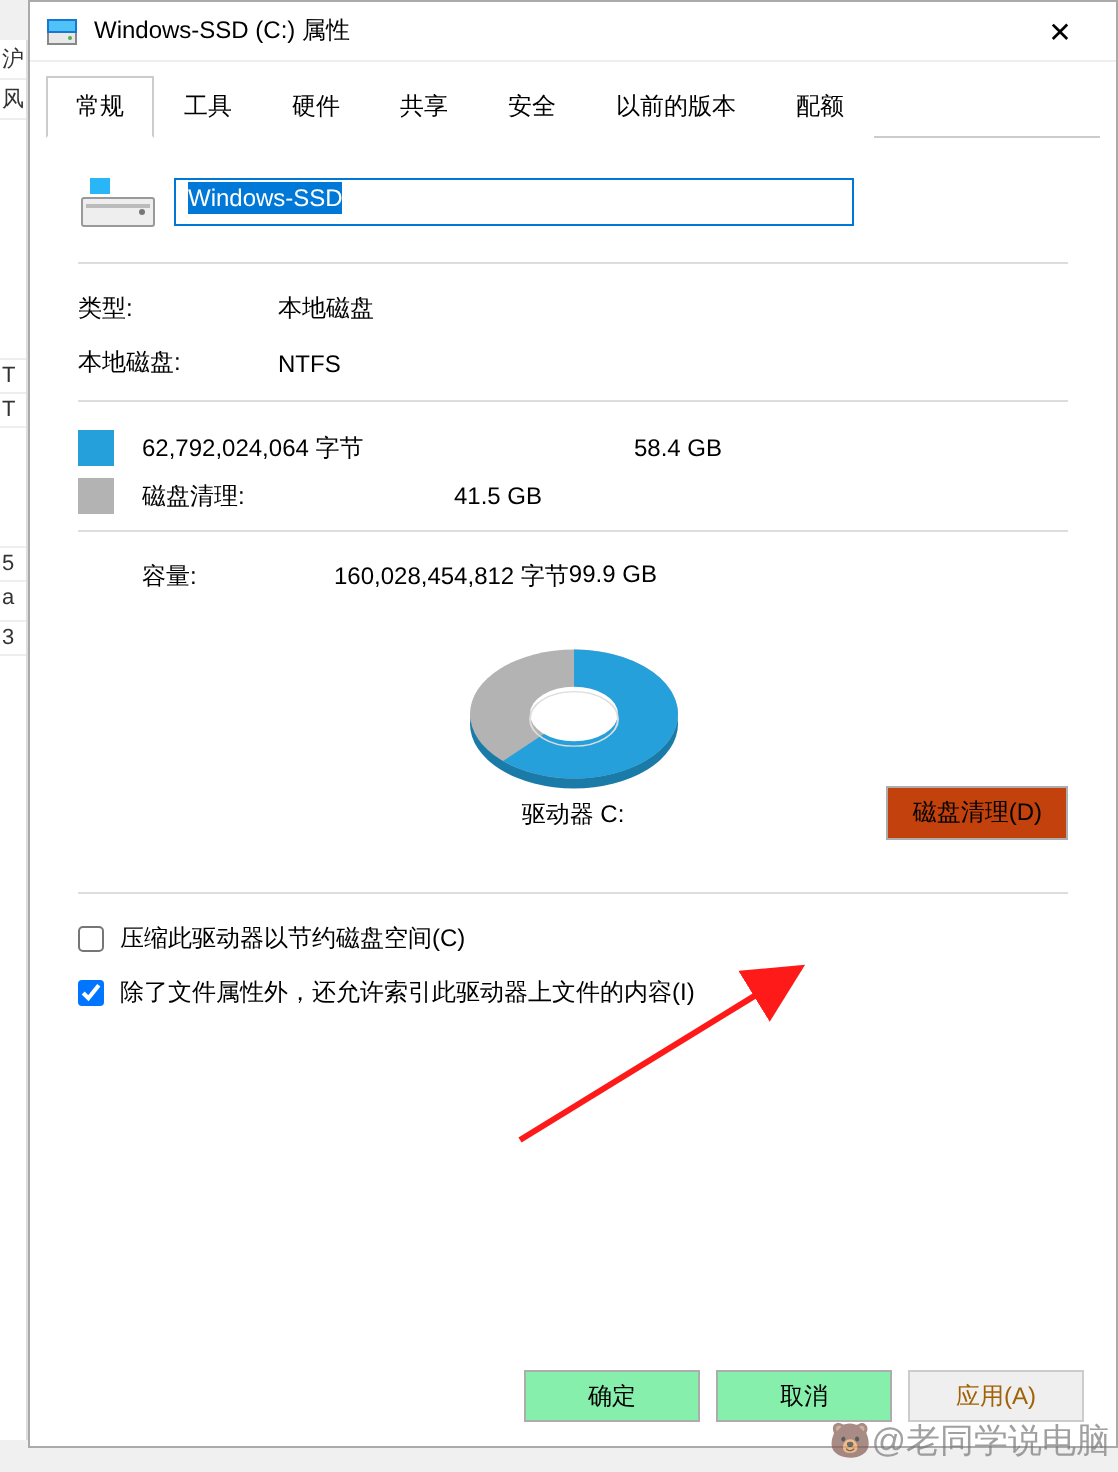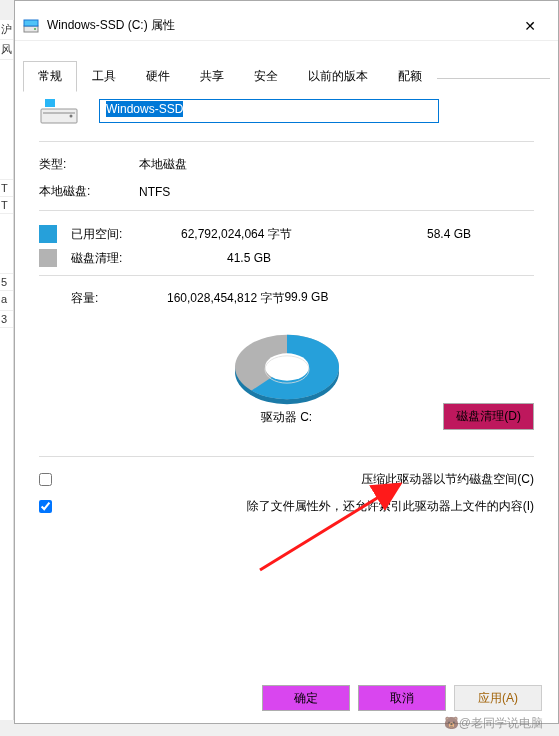--- a/index.html
+++ b/index.html
@@ -1,26 +1,26 @@
 <!DOCTYPE html>
 <html><head>
 <meta charset="utf-8">
 <style>
 * { box-sizing: border-box; margin: 0; padding: 0; font-family: "Microsoft YaHei", "Segoe UI", sans-serif; font-size: 12px; }
 body { background: #f0f0f0; width: 559px; height: 736px; position: relative; overflow: hidden; }
 .window { position: absolute; left: 14px; top: 0; width: 545px; height: 724px; background: #fff; border: 1px solid #aaa; }
-.titlebar { height: 30px; display: flex; align-items: center; padding: 0 8px; border-bottom: 1px solid #eee; margin-top: 10px; }
+.titlebar { height: 30px; display: flex; align-items: center; padding: 0 8px; border-bottom: 1px solid #eee; }
 .titlebar .icon { width: 16px; height: 16px; margin-right: 8px; }
 .titlebar .title { flex: 1; font-size: 12px; }
 .titlebar .close { width: 40px; height: 30px; display: flex; align-items: center; justify-content: center; cursor: pointer; font-size: 14px; }
 .tabs { display: flex; border-bottom: 1px solid #ccc; margin: 6px 8px 0 8px; }
-.tab { padding: 6px 14px; border: 1px solid transparent; border-bottom: none; cursor: pointer; position: relative; top: 14px; background: #fff; }
+.tab { padding: 6px 14px; border: 1px solid transparent; border-bottom: none; cursor: pointer; position: relative; top: 1px; background: #fff; }
 .tab.active { border-color: #ccc; border-bottom: 1px solid #fff; }
 .content { padding: 16px 24px; }
-.drive-header { display: flex; align-items: center; gap: 20px; margin-bottom: 14px; }
+.drive-header { display: flex; align-items: center; gap: 8px; margin-bottom: 14px; }
 .drive-icon { width: 40px; height: 32px; }
 .name-input { width: 340px; height: 24px; border: 1px solid #0078d7; padding: 2px 6px; font-size: 12px; }
 .name-input::selection { background: #0078d7; color: #fff; }
 .sel { background: #0078d7; color: #fff; padding: 1px 0; }
 hr { border: none; border-top: 1px solid #ddd; margin: 8px 0 14px 0; }
 .row { display: flex; margin-bottom: 10px; align-items: center; }
 .lbl { width: 100px; }
 .val { flex: 1; }
 .swatch { width: 18px; height: 18px; margin-right: 14px; }
 .blue { background: #26a0da; }
@@ -28,28 +28,28 @@
 .space-row { display: flex; align-items: center; margin-bottom: 6px; }
 .space-row .lbl2 { width: 110px; }
 .space-row .bytes { width: 200px; text-align: left; }
 .space-row .gb { width: 90px; text-align: right; }
 .cap-row { display: flex; align-items: flex-start; margin: 12px 0; }
 .cap-row .lbl2 { width: 128px; padding-left: 32px; }
 .chart-area { display: flex; flex-direction: column; align-items: center; margin-top: 10px; position: relative; }
 .pie-wrap { position: relative; width: 130px; height: 90px; }
 .drv-row { display: flex; align-items: center; justify-content: center; position: relative; width: 100%; }
 .drv-label { }
-.cleanup-btn { position: absolute; right: 0; top: -6px; padding: 4px 12px; background: #be185d; border: 1px solid #adadad; cursor: pointer; }
-.chk-row { display: flex; align-items: center; margin: 10px 0; gap: 8px; justify-content: space-between; }
+.cleanup-btn { position: absolute; right: 0; top: -6px; padding: 4px 12px; background: #c2410c; border: 1px solid #adadad; cursor: pointer; }
+.chk-row { display: flex; align-items: center; margin: 10px 0; gap: 8px; }
 .chk { width: 13px; height: 13px; }
 .buttons { position: absolute; bottom: 12px; right: 16px; display: flex; gap: 8px; }
-.btn { width: 88px; height: 26px; background: #d946ef; border: 1px solid #adadad; cursor: pointer; }
+.btn { width: 88px; height: 26px; background: #86efac; border: 1px solid #adadad; cursor: pointer; }
 .btn:disabled { color: #a16207; background: #efefef; border-color: #ccc; }
 .annot-arrow { position: absolute; pointer-events: none; }
-.watermark { position: absolute; bottom: 4px; right: 16px; color: rgba(120,120,120,0.7); font-size: 12px; }
+.watermark { position: absolute; bottom: 4px; right: 4px; color: rgba(120,120,120,0.7); font-size: 17px; }
 .left-strip { position: absolute; left: 0; top: 20px; width: 14px; height: 700px; background: #fff; border-right: 1px solid #ddd; }
 .left-strip div { font-size: 11px; color: #333; writing-mode: horizontal-tb; padding: 2px 1px; border-bottom: 1px solid #eee; }
 </style>
 </head>
 <body>
 
 <div class="left-strip" aria-hidden="true">
   <div>沪</div>
     <div>风</div>
     <div style="height:120px"></div>
@@ -103,21 +103,20 @@
     <div class="row">
       <span class="lbl">本地磁盘:</span>
       <span class="val">NTFS</span>
     </div>
 
     <hr>
 
     <div class="space-section">
       <div class="space-row">
         <div class="swatch blue"></div>
-        <span class="lbl2">已用空间:</span>
         <span class="bytes">62,792,024,064 字节</span>
         <span class="gb">58.4 GB</span>
       </div>
       <div class="space-row">
         <div class="swatch gray"></div>
         <span class="lbl2">磁盘清理:</span>
         <span class="gb">41.5 GB</span>
       </div>
 
       <hr>

